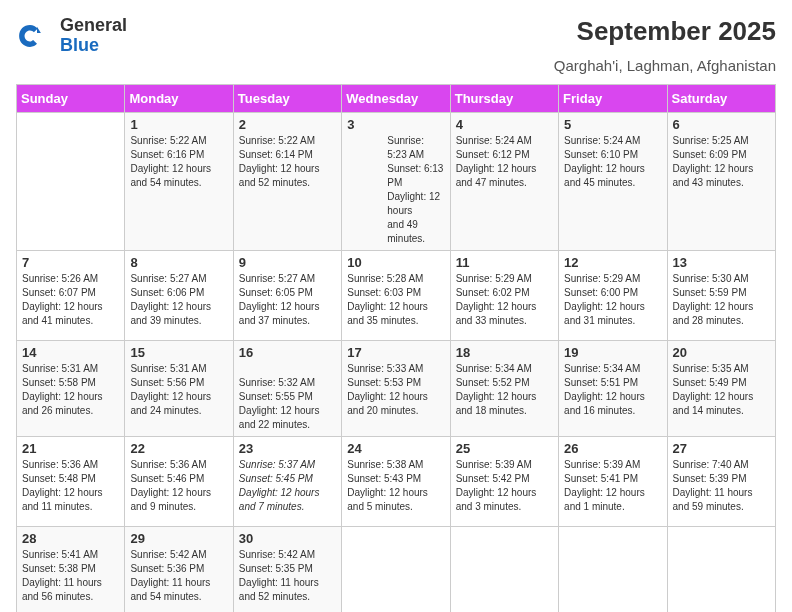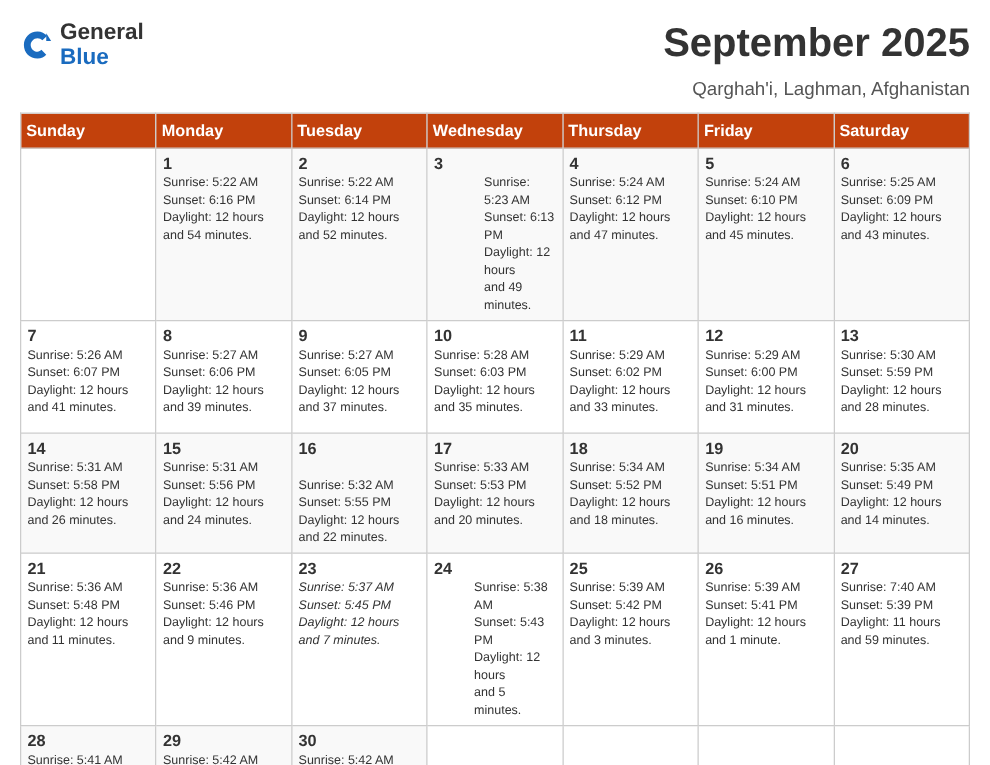--- a/index.html
+++ b/index.html
@@ -12,53 +12,53 @@
     }
     .header {
       display: flex;
       justify-content: space-between;
       align-items: flex-start;
       margin-bottom: 10px;
     }
     .logo {
       display: flex;
       align-items: center;
-      gap: 4px;
+      gap: 16px;
     }
     .logo-text {
       font-size: 18px;
       font-weight: bold;
       line-height: 1.1;
     }
     .logo-general { color: #333; }
     .logo-blue { color: #1a6bbf; }
     .logo-icon {
       width: 28px;
       height: 28px;
     }
     .title-block {
       text-align: right;
     }
     .month-title {
-      font-size: 32px;
+      font-size: 26px;
       font-weight: bold;
       color: #333;
     }
     .location {
       font-size: 15px;
       color: #555;
       margin-top: 10px;
     }
     table {
       width: 100%;
       border-collapse: collapse;
       font-size: 11px;
     }
     thead tr th {
-      background-color: #c2410c;
+      background-color: #d946ef;
       color: #fff;
       padding: 6px 4px;
       text-align: left;
       font-size: 13px;
       font-weight: bold;
       border: 1px solid #ccc;
     }
     tbody tr td {
       vertical-align: top;
       border: 1px solid #ccc;
@@ -286,21 +286,21 @@
         </td>
         <td>
           <span class="day-num">23</span>
           <div class="cell-info" style="white-space: pre-line; font-style: italic;">Sunrise: 5:37 AM
 Sunset: 5:45 PM
 Daylight: 12 hours
 and 7 minutes.</div>
         </td>
         <td>
           <span class="day-num">24</span>
-          <div class="cell-info" style="white-space: pre-line; margin-left: 32px;">Sunrise: 5:38 AM
+          <div class="cell-info" style="white-space: pre-line;">Sunrise: 5:38 AM
 Sunset: 5:43 PM
 Daylight: 12 hours
 and 5 minutes.</div>
         </td>
         <td>
           <span class="day-num">25</span>
           <div class="cell-info" style="white-space: pre-line;">Sunrise: 5:39 AM
 Sunset: 5:42 PM
 Daylight: 12 hours
 and 3 minutes.</div>

